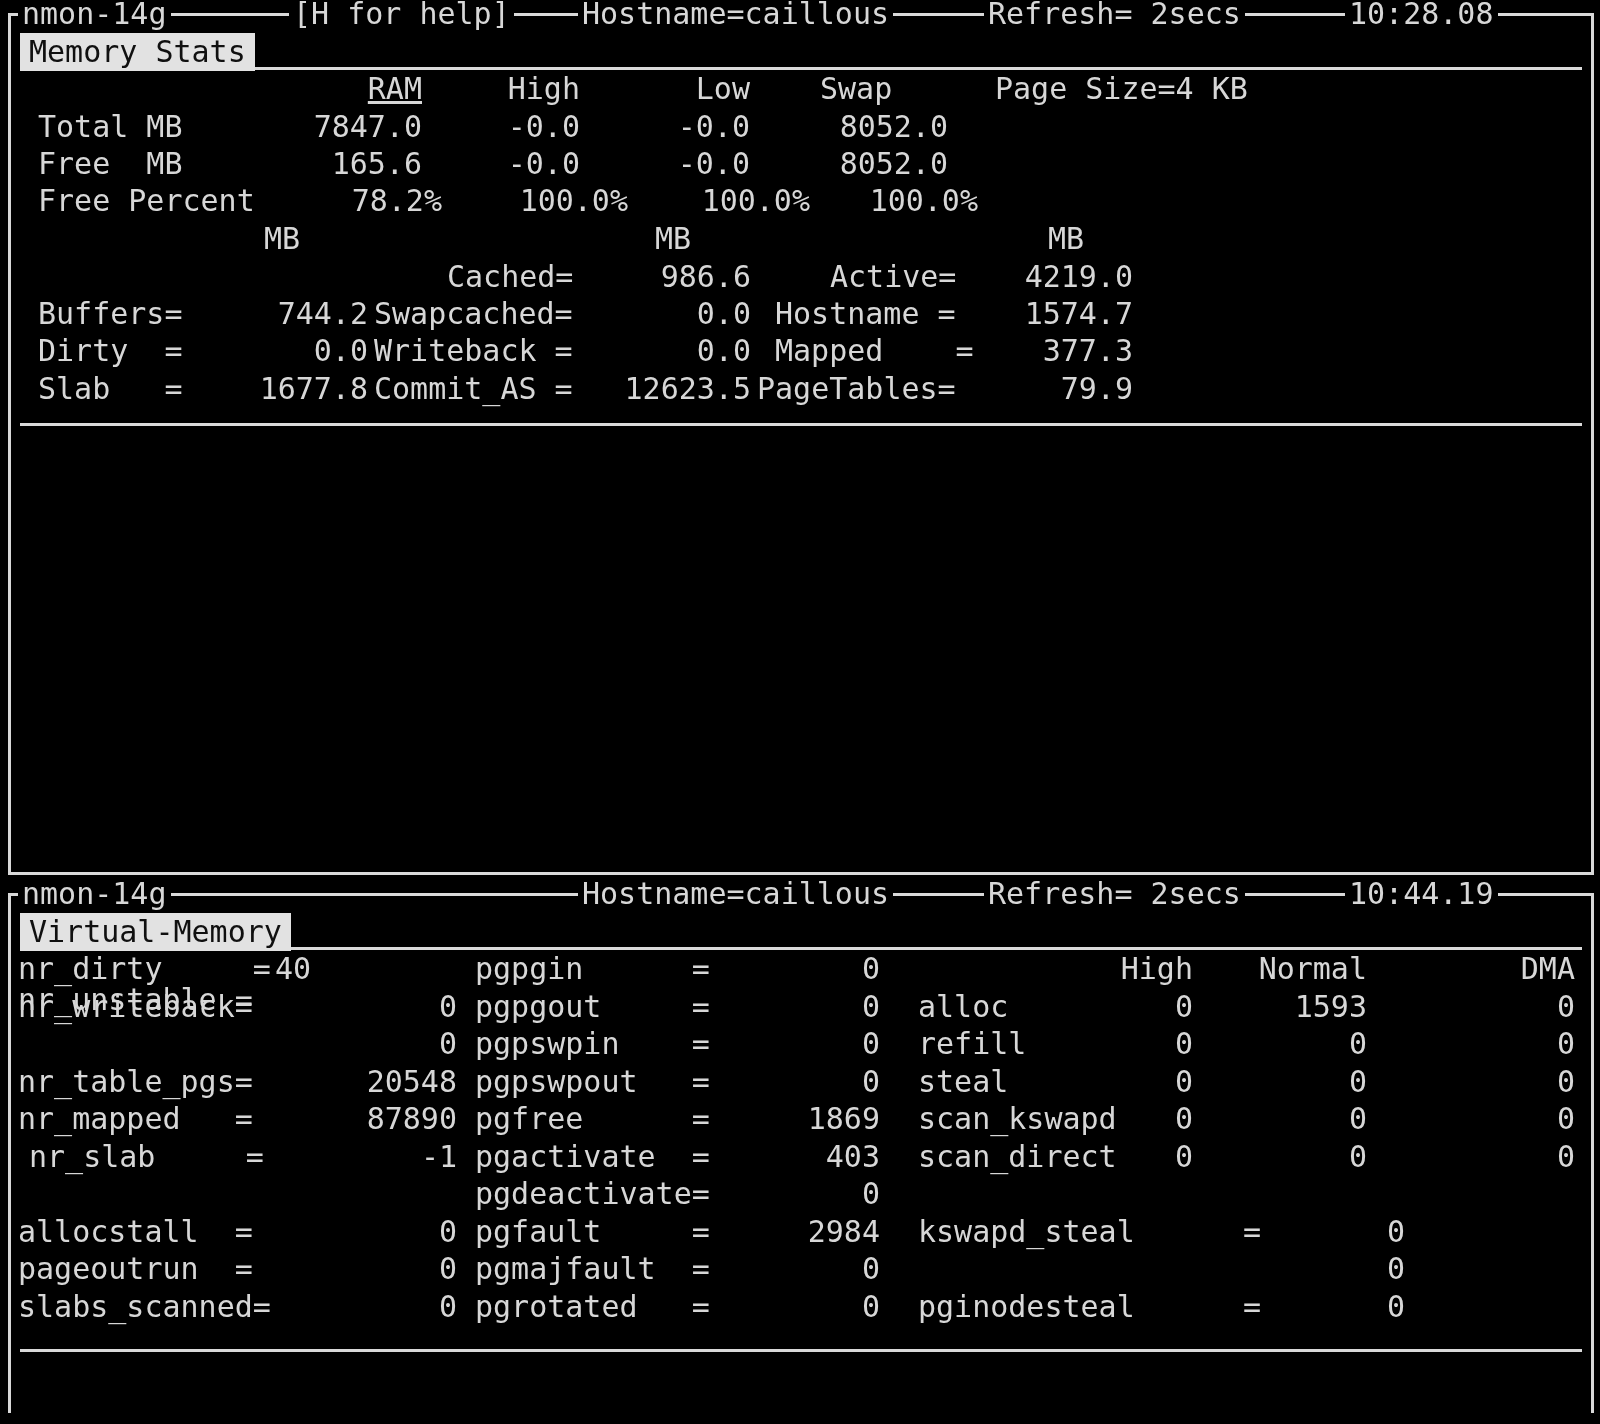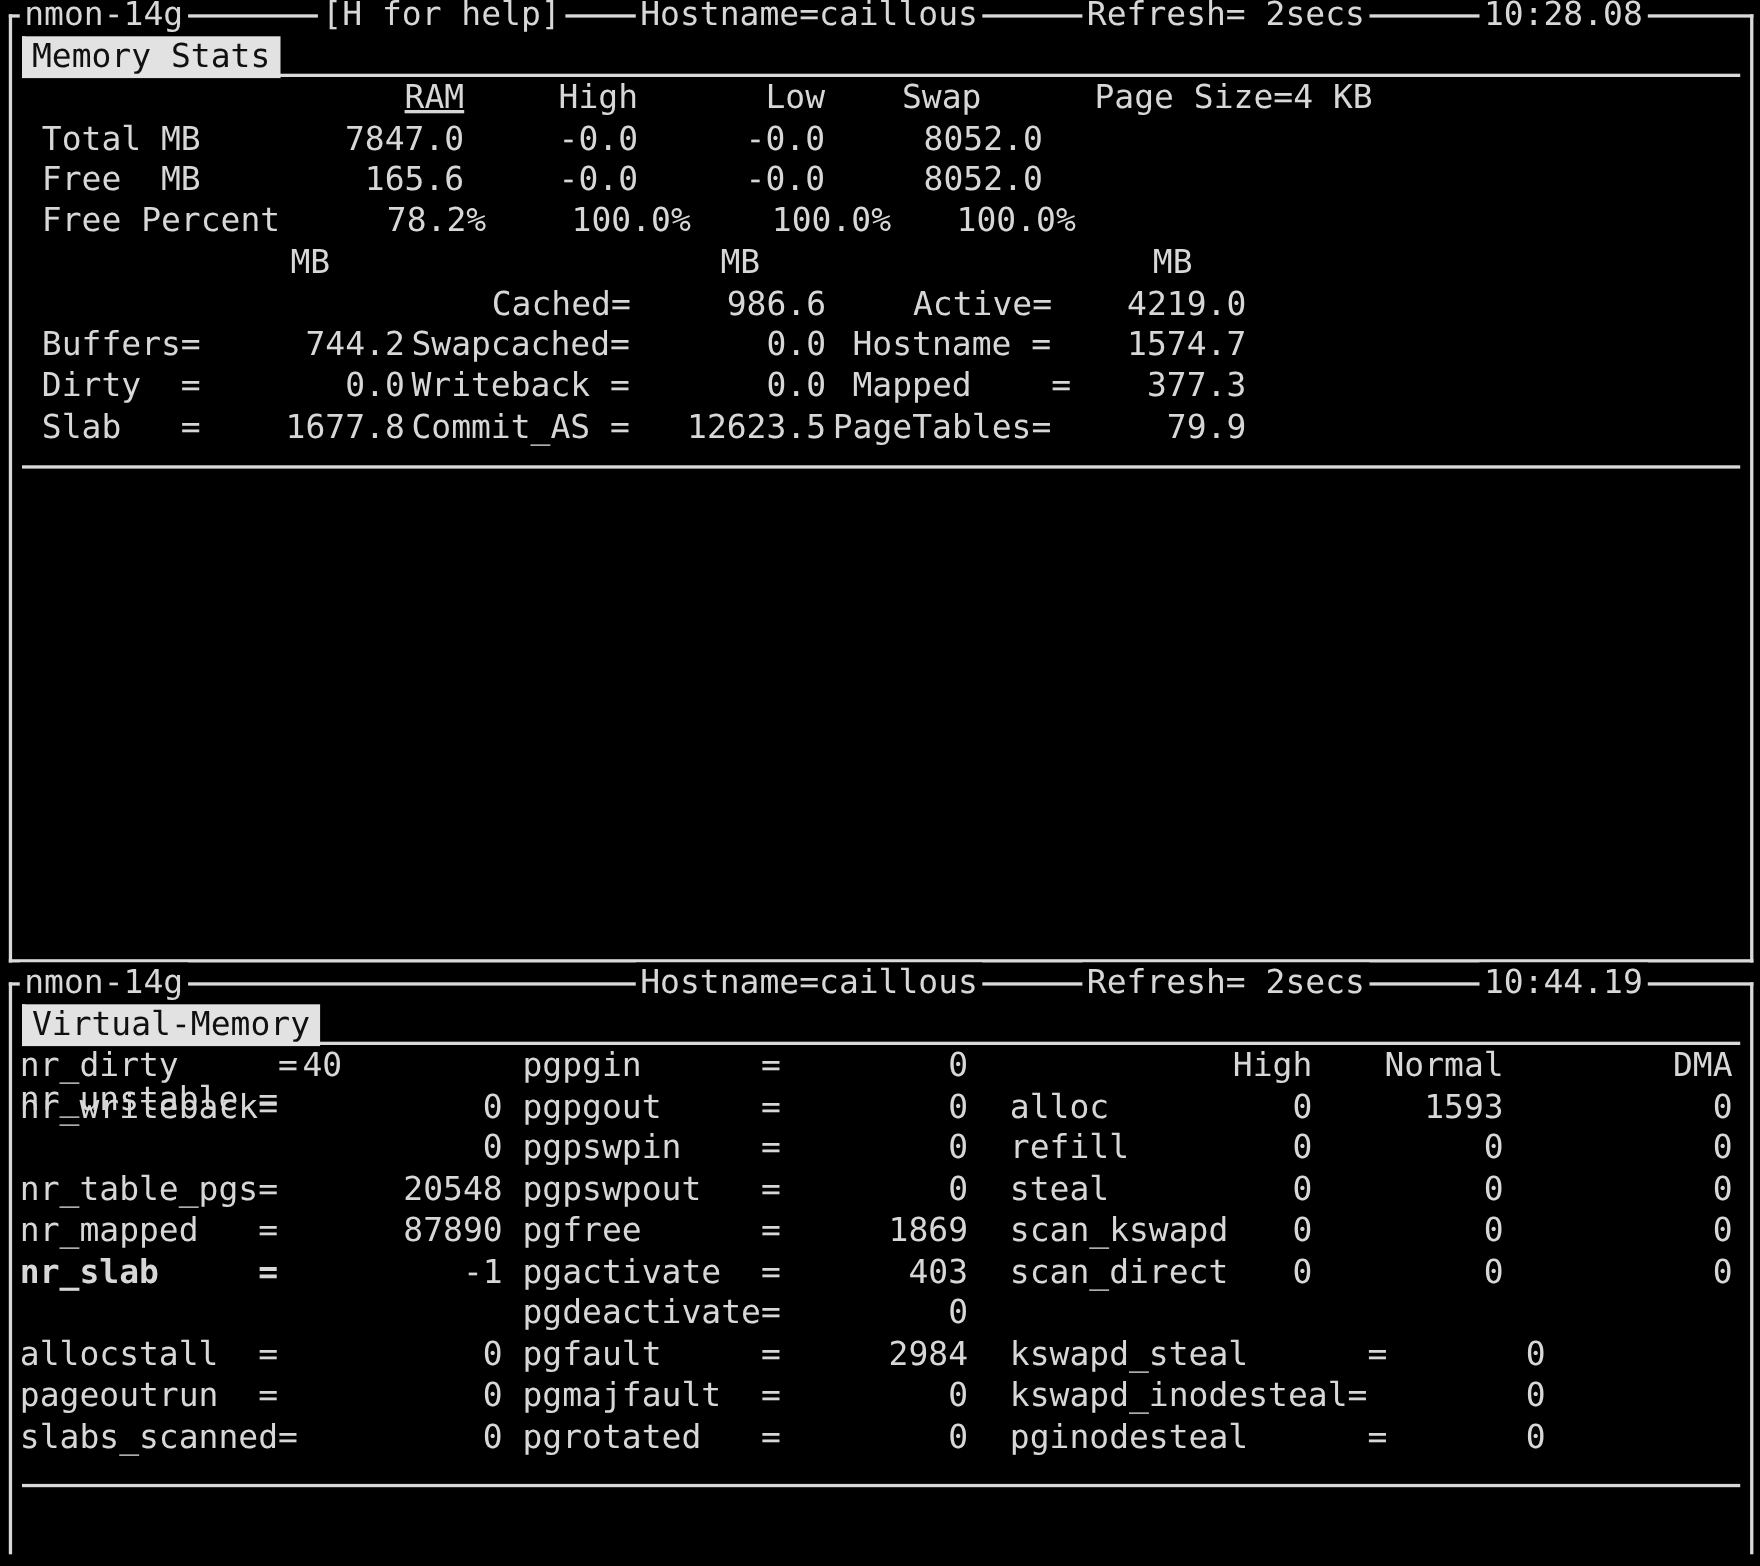--- a/index.html
+++ b/index.html
@@ -187,21 +187,21 @@
   <div class="cell" style="left:18px; top:950px;">nr_dirty     =</div>
   <div class="cell" style="left:275px; top:950px; width:182px; text-align:left;">40</div>
   <div class="cell" style="left:18px; top:988px;">nr_writeback=</div>
   <div class="cell" style="left:275px; top:988px; width:182px; text-align:right;">0</div>
   <div class="cell" style="left:18px; top:981px;">nr_unstable =</div>
   <div class="cell" style="left:275px; top:1025px; width:182px; text-align:right;">0</div>
   <div class="cell" style="left:18px; top:1063px;">nr_table_pgs=</div>
   <div class="cell" style="left:275px; top:1063px; width:182px; text-align:right;">20548</div>
   <div class="cell" style="left:18px; top:1100px;">nr_mapped   =</div>
   <div class="cell" style="left:275px; top:1100px; width:182px; text-align:right;">87890</div>
-  <div class="cell" style="left:18px; top:1138px;font-weight:bold;">nr_slab     =</div>
+  <div class="cell" style="left:29px; top:1138px;">nr_slab     =</div>
   <div class="cell" style="left:275px; top:1138px; width:182px; text-align:right;">-1</div>
   <div class="cell" style="left:18px; top:1175px;"></div>
   <div class="cell" style="left:275px; top:1175px; width:182px; text-align:right;"></div>
   <div class="cell" style="left:18px; top:1213px;">allocstall  =</div>
   <div class="cell" style="left:275px; top:1213px; width:182px; text-align:right;">0</div>
   <div class="cell" style="left:18px; top:1250px;">pageoutrun  =</div>
   <div class="cell" style="left:275px; top:1250px; width:182px; text-align:right;">0</div>
   <div class="cell" style="left:18px; top:1288px;">slabs_scanned=</div>
   <div class="cell" style="left:275px; top:1288px; width:182px; text-align:right;">0</div>
 
@@ -254,21 +254,20 @@
   <div class="cell" style="left:1420px; top:1100px; width:155px; text-align:right;">0</div>
 
   <div class="cell" style="left:918px; top:1138px;">scan_direct</div>
   <div class="cell" style="left:1093px; top:1138px; width:100px; text-align:right;">0</div>
   <div class="cell" style="left:1220px; top:1138px; width:147px; text-align:right;">0</div>
   <div class="cell" style="left:1420px; top:1138px; width:155px; text-align:right;">0</div>
 
   
   <div class="cell" style="left:918px; top:1213px;">kswapd_steal      =</div>
   <div class="cell" style="left:1285px; top:1213px; width:120px; text-align:right;">0</div>
-  <div class="cell" style="left:918px; top:1250px;">kswapd_inodesteal=</div>
   <div class="cell" style="left:1285px; top:1250px; width:120px; text-align:right;">0</div>
   <div class="cell" style="left:918px; top:1288px;">pginodesteal      =</div>
   <div class="cell" style="left:1285px; top:1288px; width:120px; text-align:right;">0</div>
 
   
   <div class="hline" style="left:20px; top:1349px; width:1562px;"></div>
 
 </div>
 
 </body></html>

